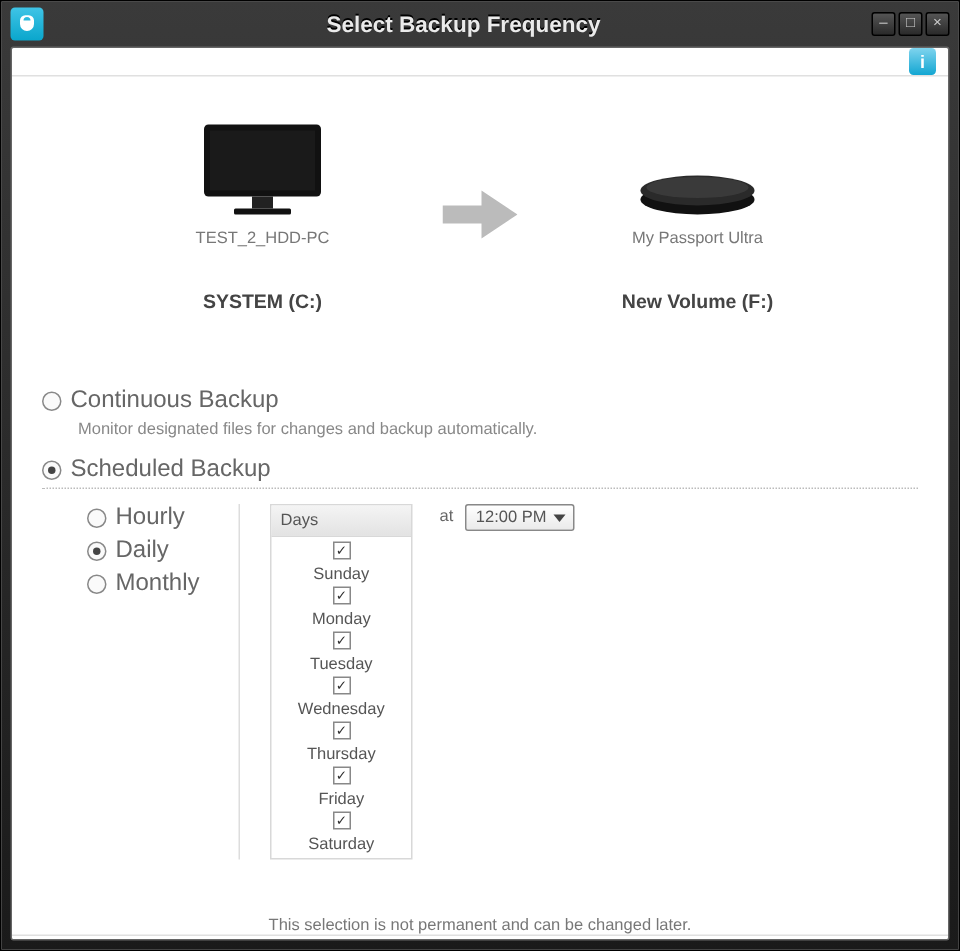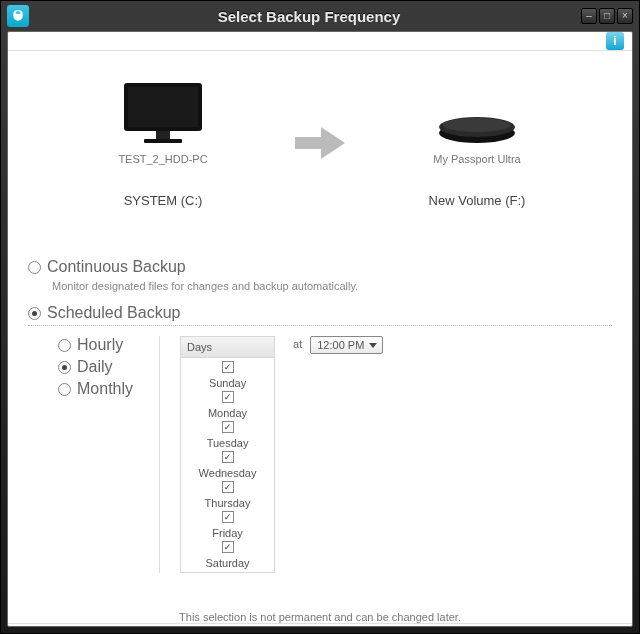--- a/index.html
+++ b/index.html
@@ -71,26 +71,26 @@
   .info-icon {
     width:18px; height:18px;
     background:linear-gradient(#7fd4ee,#13a6d2);
     border-radius:3px;
     color:#fff; font-weight:bold; font-size:12px;
     display:flex; align-items:center; justify-content:center;
     cursor:pointer;
   }
   .devices {
     display:flex; align-items:center; justify-content:center;
-    gap: 32px;
+    gap: 20px;
     padding: 30px 0 10px 0;
   }
   .device { text-align:center; width:200px; }
   .device-label { font-size:11px; color:#777; margin-top:6px; }
-  .device-drive { font-size:13px; font-weight:normal; color:#444; margin-top:28px; }
+  .device-drive { font-size:13px; font-weight:bold; color:#444; margin-top:28px; }
   .monitor svg, .hdd svg { display:block; margin:0 auto; }
   .arrow-big svg { fill:#bbb; }
   .options {
     padding: 40px 20px 0 20px;
   }
   .radio-row { display:flex; align-items:center; gap:6px; margin-bottom:4px; }
   .radio {
     width:13px; height:13px; border:1px solid #888; border-radius:50%;
     display:inline-flex; align-items:center; justify-content:center;
     cursor:pointer; background:#fafafa;

